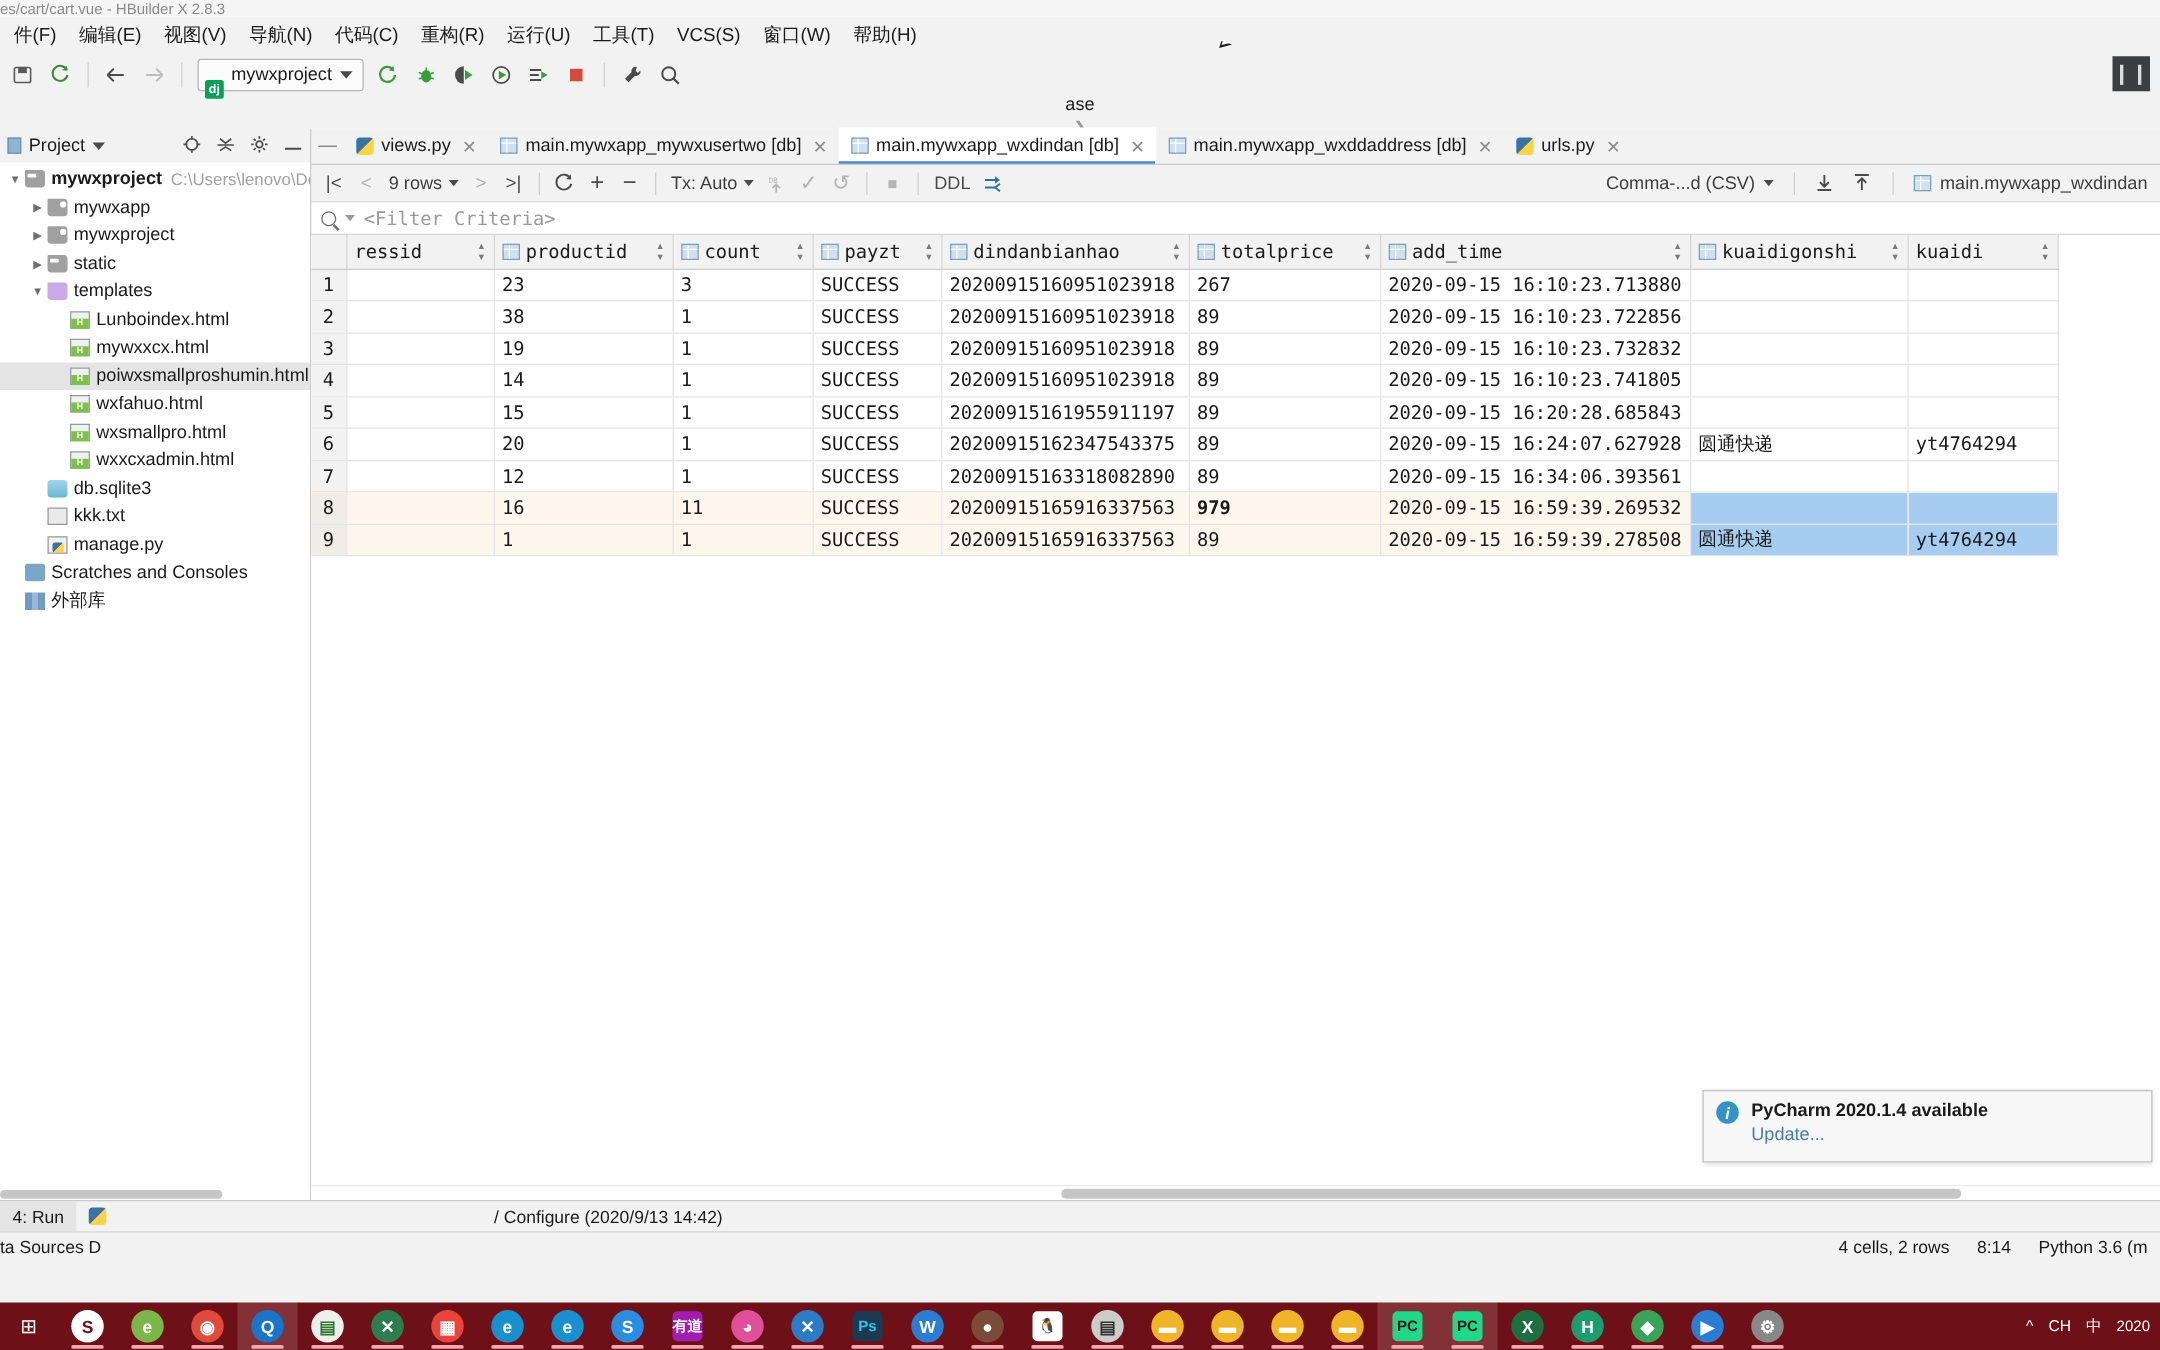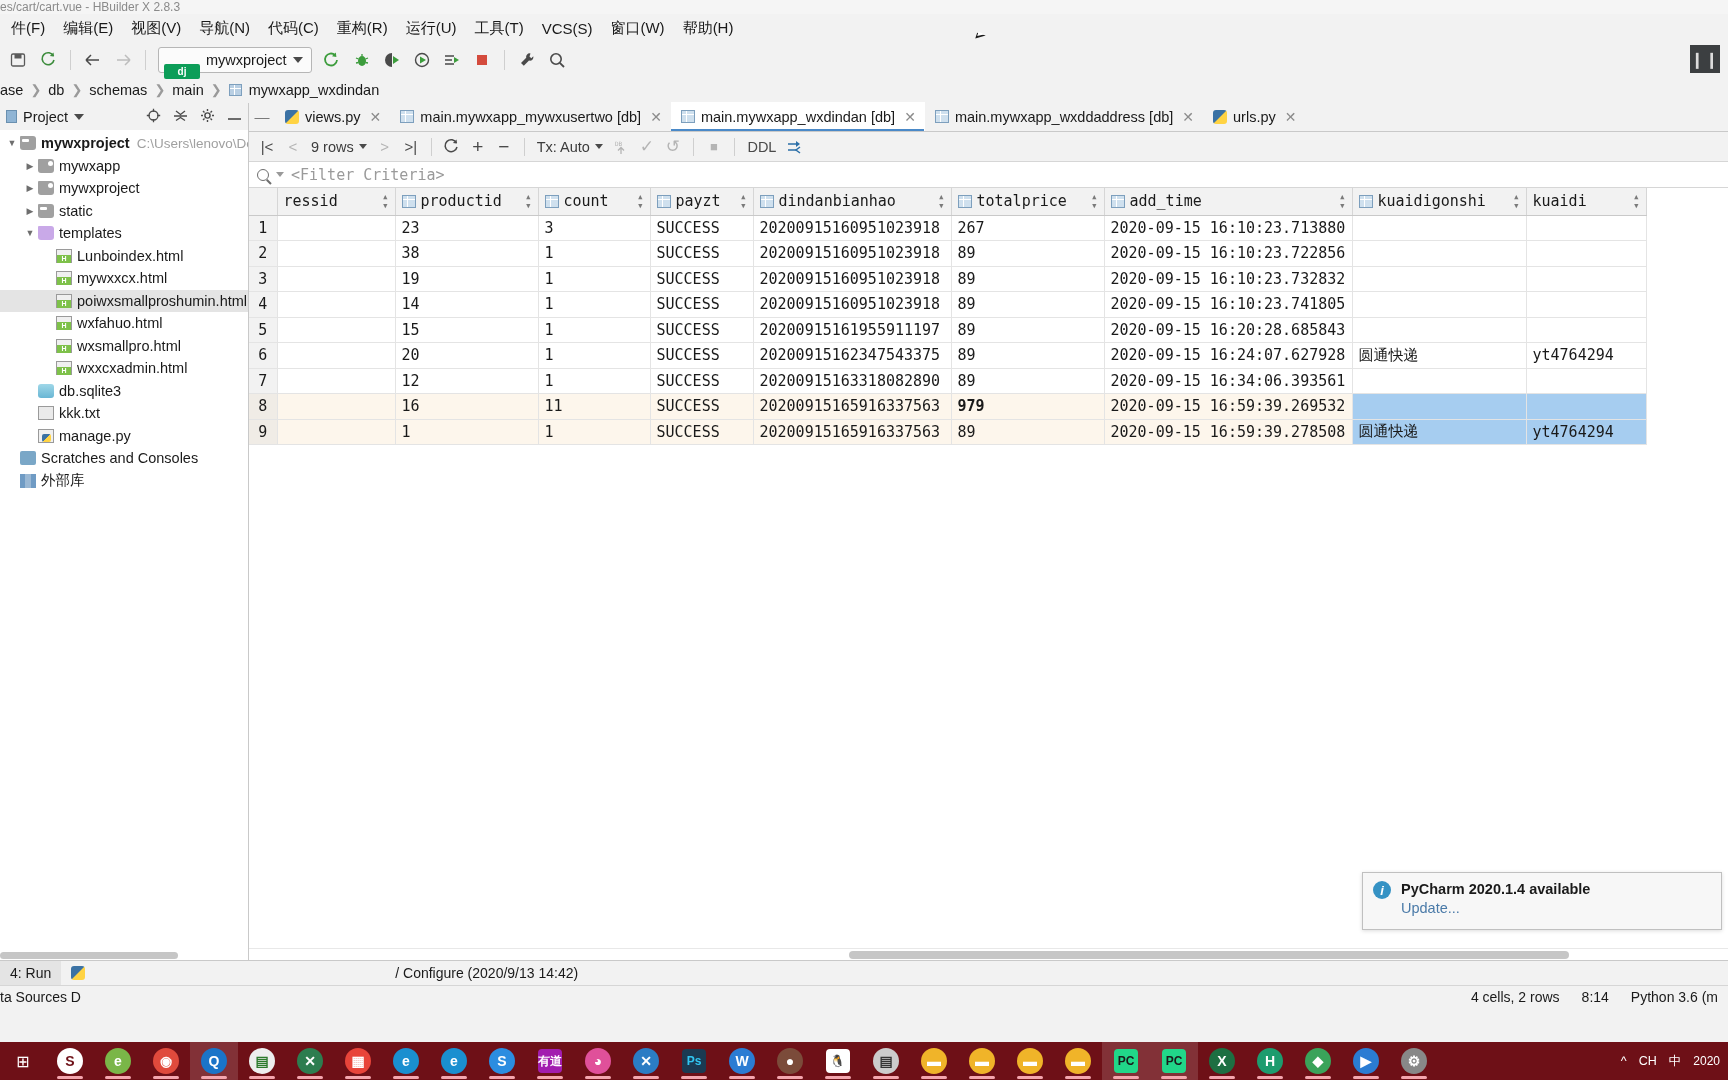--- a/index.html
+++ b/index.html
@@ -48,38 +48,38 @@
     justify-content: center; font-size: 15px; color: #4a4a4a;
   }
   .tb-sep { width: 1px; height: 20px; background: #cfcfcf; margin: 0 6px; }
   .runconfig {
     display: flex; align-items: center; gap: 6px; height: 26px;
     border: 1px solid #b6b6b6; background: #fbfbfb; border-radius: 3px;
     padding: 0 8px 0 5px; margin: 0 4px;
   }
   .runconfig .rc-label { font-size: 14.5px; color: #1a1a1a; }
   .dj-icon {
-    width: 36px; height: 15px; background: #0c9d58; border-radius: 2px;
+    width: 15px; height: 15px; background: #0c9d58; border-radius: 2px;
     color: #fff; font-size: 10px; font-weight: bold; display: flex;
     align-items: center; justify-content: center; margin-top: 23px;
   }
   .caret-dn {
     width: 0; height: 0; border-left: 5px solid transparent;
     border-right: 5px solid transparent; border-top: 6px solid #4a4a4a;
   }
   .pause-box {
     position: absolute; right: 8px; top: 2px; width: 30px; height: 28px;
     background: #3c3f41; display: flex; align-items: center; justify-content: center;
   }
   .pause-box span { color: #dcdcdc; font-size: 16px; letter-spacing: 1px; }
 
   
   .breadcrumb {
     height: 27px; display: flex; align-items: center; font-size: 14.5px;
-    color: #1a1a1a; padding-left: 0px; gap: 2px;
+    color: #1a1a1a; padding-left: 0px; gap: 2px; flex-direction: column;
   }
   .bc-sep { color: #9a9a9a; margin: 0 5px; font-size: 13px; }
   .grid-icon {
     display: inline-block; width: 13px; height: 12px;
     background: linear-gradient(#b9cfe3,#b9cfe3); position: relative;
     border: 1px solid #7d9fbd; margin-right: 5px; vertical-align: -2px;
   }
   .grid-icon::before {
     content: ""; position: absolute; left: 0; top: 3px; width: 100%;
     height: 1px; background: #fff;
@@ -643,20 +643,42 @@
           <div class="db-sep"></div>
           <div class="db-btn disabled" style="font-size:13px;color:#b4b4b4;">■</div>
           <div class="db-sep"></div>
           <div class="db-btn" style="min-width:38px;font-size:14.5px;">DDL</div>
           <div class="db-btn">
             <svg width="18" height="18" viewBox="0 0 18 18">
                 <path d="M2 6 H10 M2 12 H10" stroke="#2b6fa8" stroke-width="1.5"></path>
                 <path d="M10 3 L14 6 L10 9 Z" fill="#2b6fa8"></path>
                 <path d="M14 9 L10 12 L14 15" stroke="#2b6fa8" stroke-width="1.5" fill="none"></path>
               </svg>
+          </div>
+          <div class="dbtoolbar-right">
+            <div class="csv-sel">
+              <span>Comma-...d (CSV)</span>
+              <span class="tiny-caret"></span>
+            </div>
+            <div class="db-sep"></div>
+            <div class="db-btn">
+              <svg width="17" height="17" viewBox="0 0 17 17">
+                  <path d="M8.5 2 V11 M5 7.8 L8.5 11.3 L12 7.8 M3 14 H14" stroke="#4a4a4a" stroke-width="1.5" fill="none"></path>
+                </svg>
+            </div>
+            <div class="db-btn">
+              <svg width="17" height="17" viewBox="0 0 17 17">
+                  <path d="M8.5 14 V5 M5 8.2 L8.5 4.7 L12 8.2 M3 2 H14" stroke="#4a4a4a" stroke-width="1.5" fill="none"></path>
+                </svg>
+            </div>
+            <div class="db-sep"></div>
+            <div class="csv-sel">
+              <span class="tbl-icon"></span>
+              <span>main.mywxapp_wxdindan</span>
+            </div>
           </div>
         </div>
 
         <div class="filter-row">
           <span class="mag"></span>
           <span class="tiny-caret" style="border-top-color:#9a9a9a;"></span>
           <span>&lt;Filter Criteria&gt;</span>
         </div>
 
         <div class="table-wrap">

